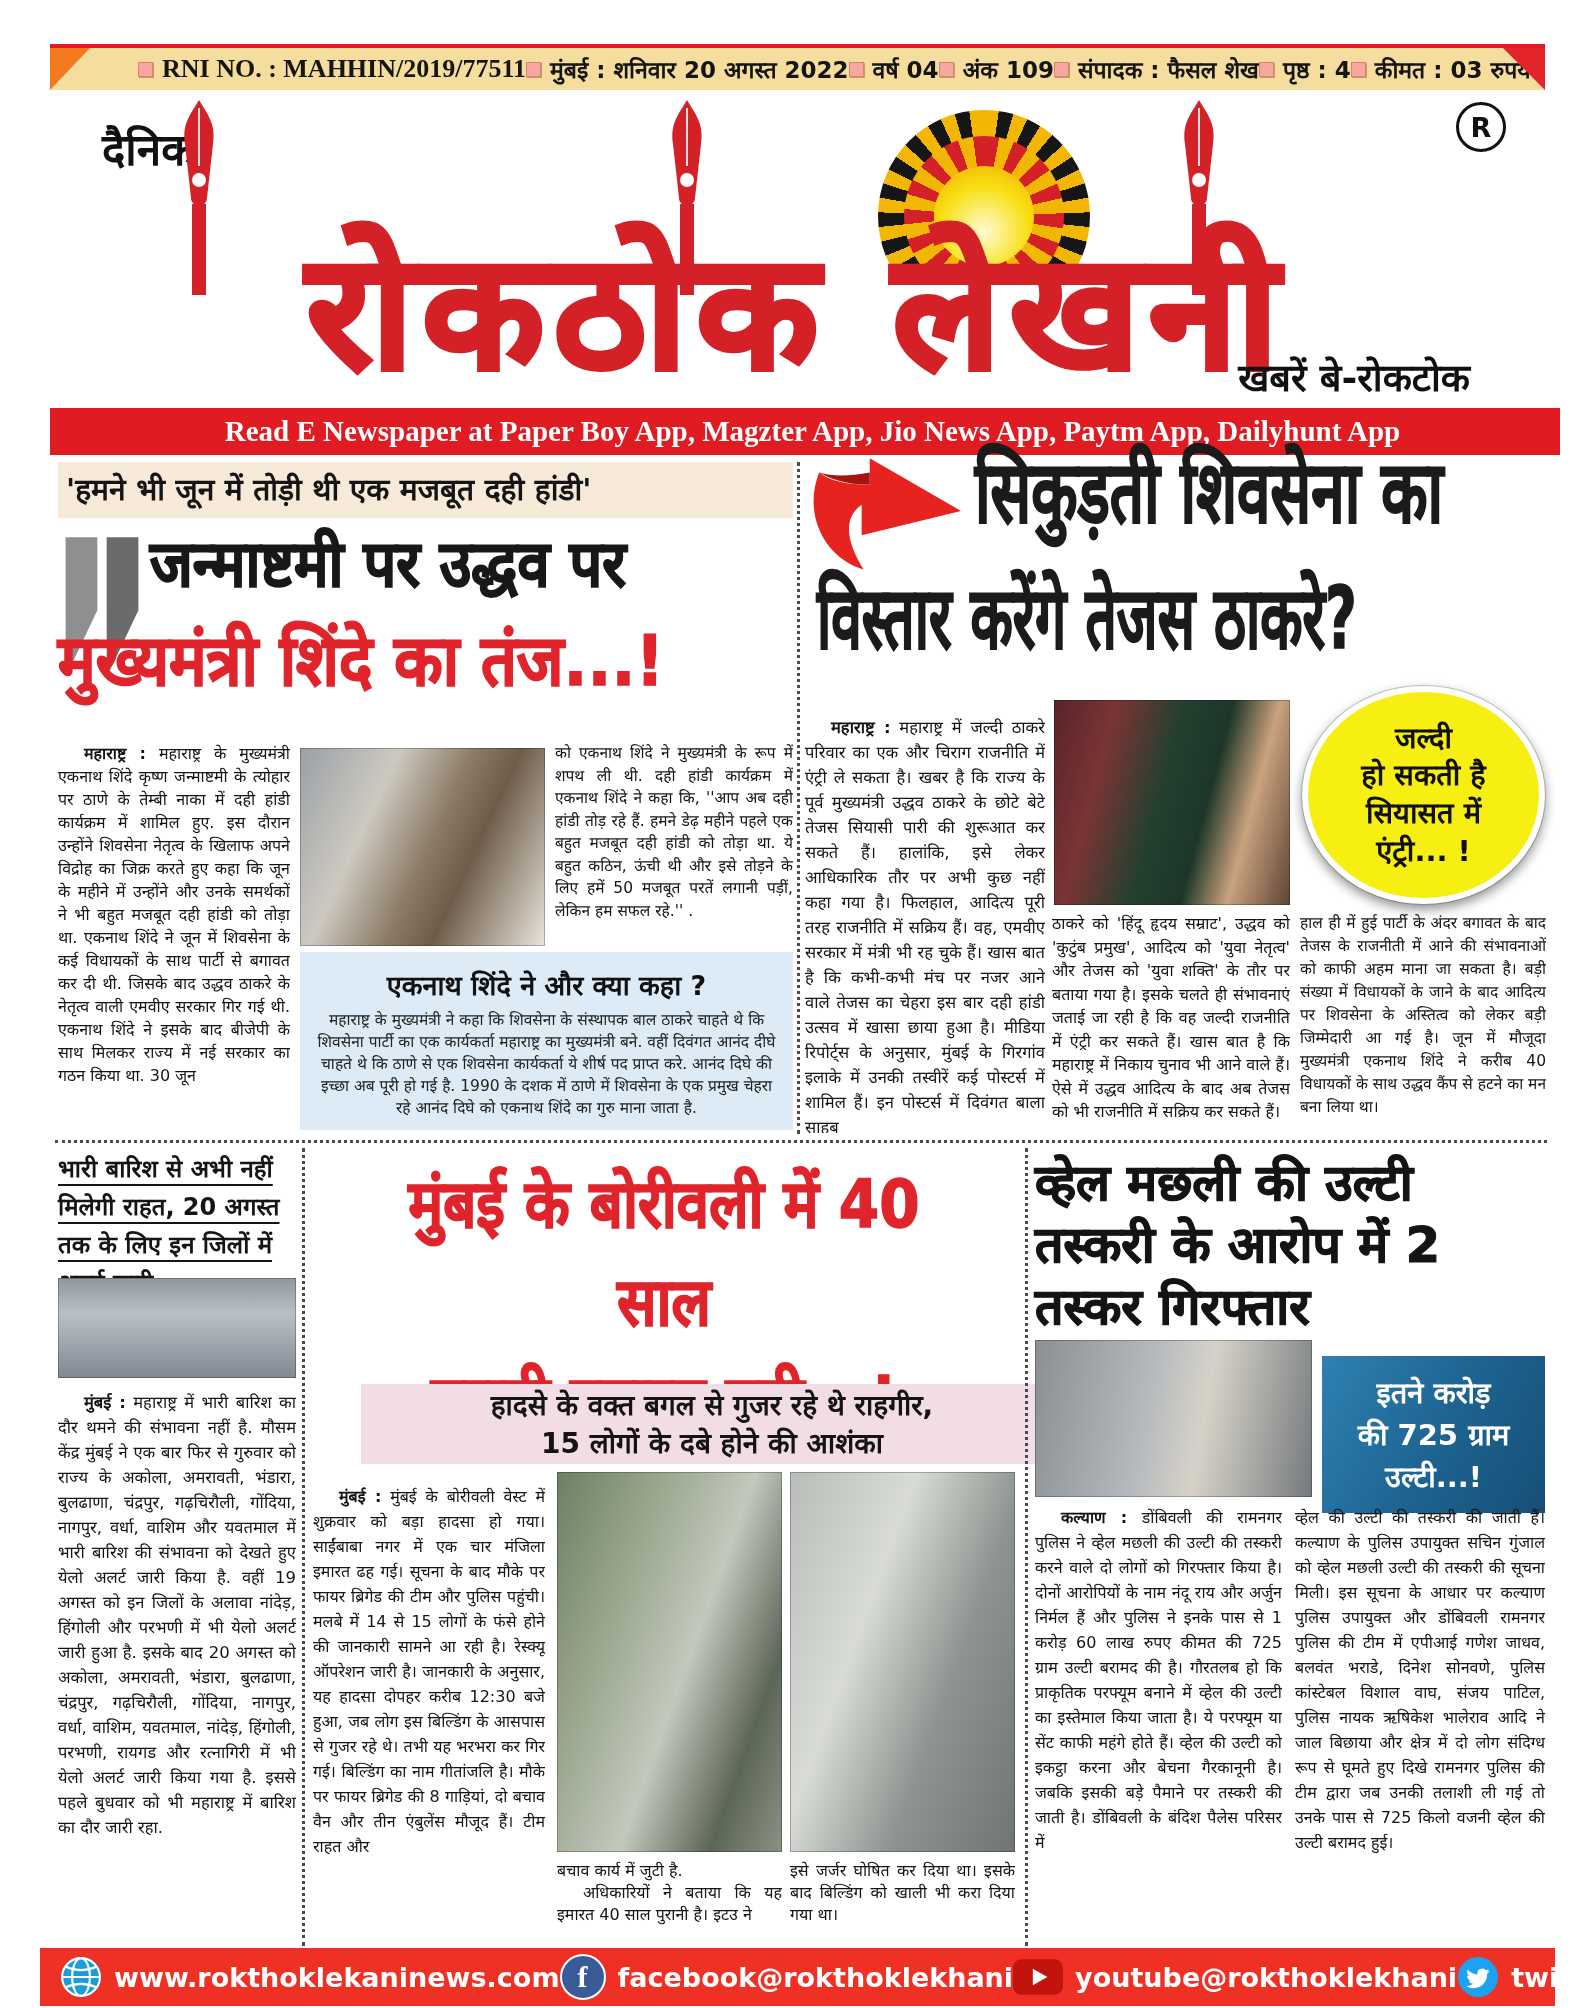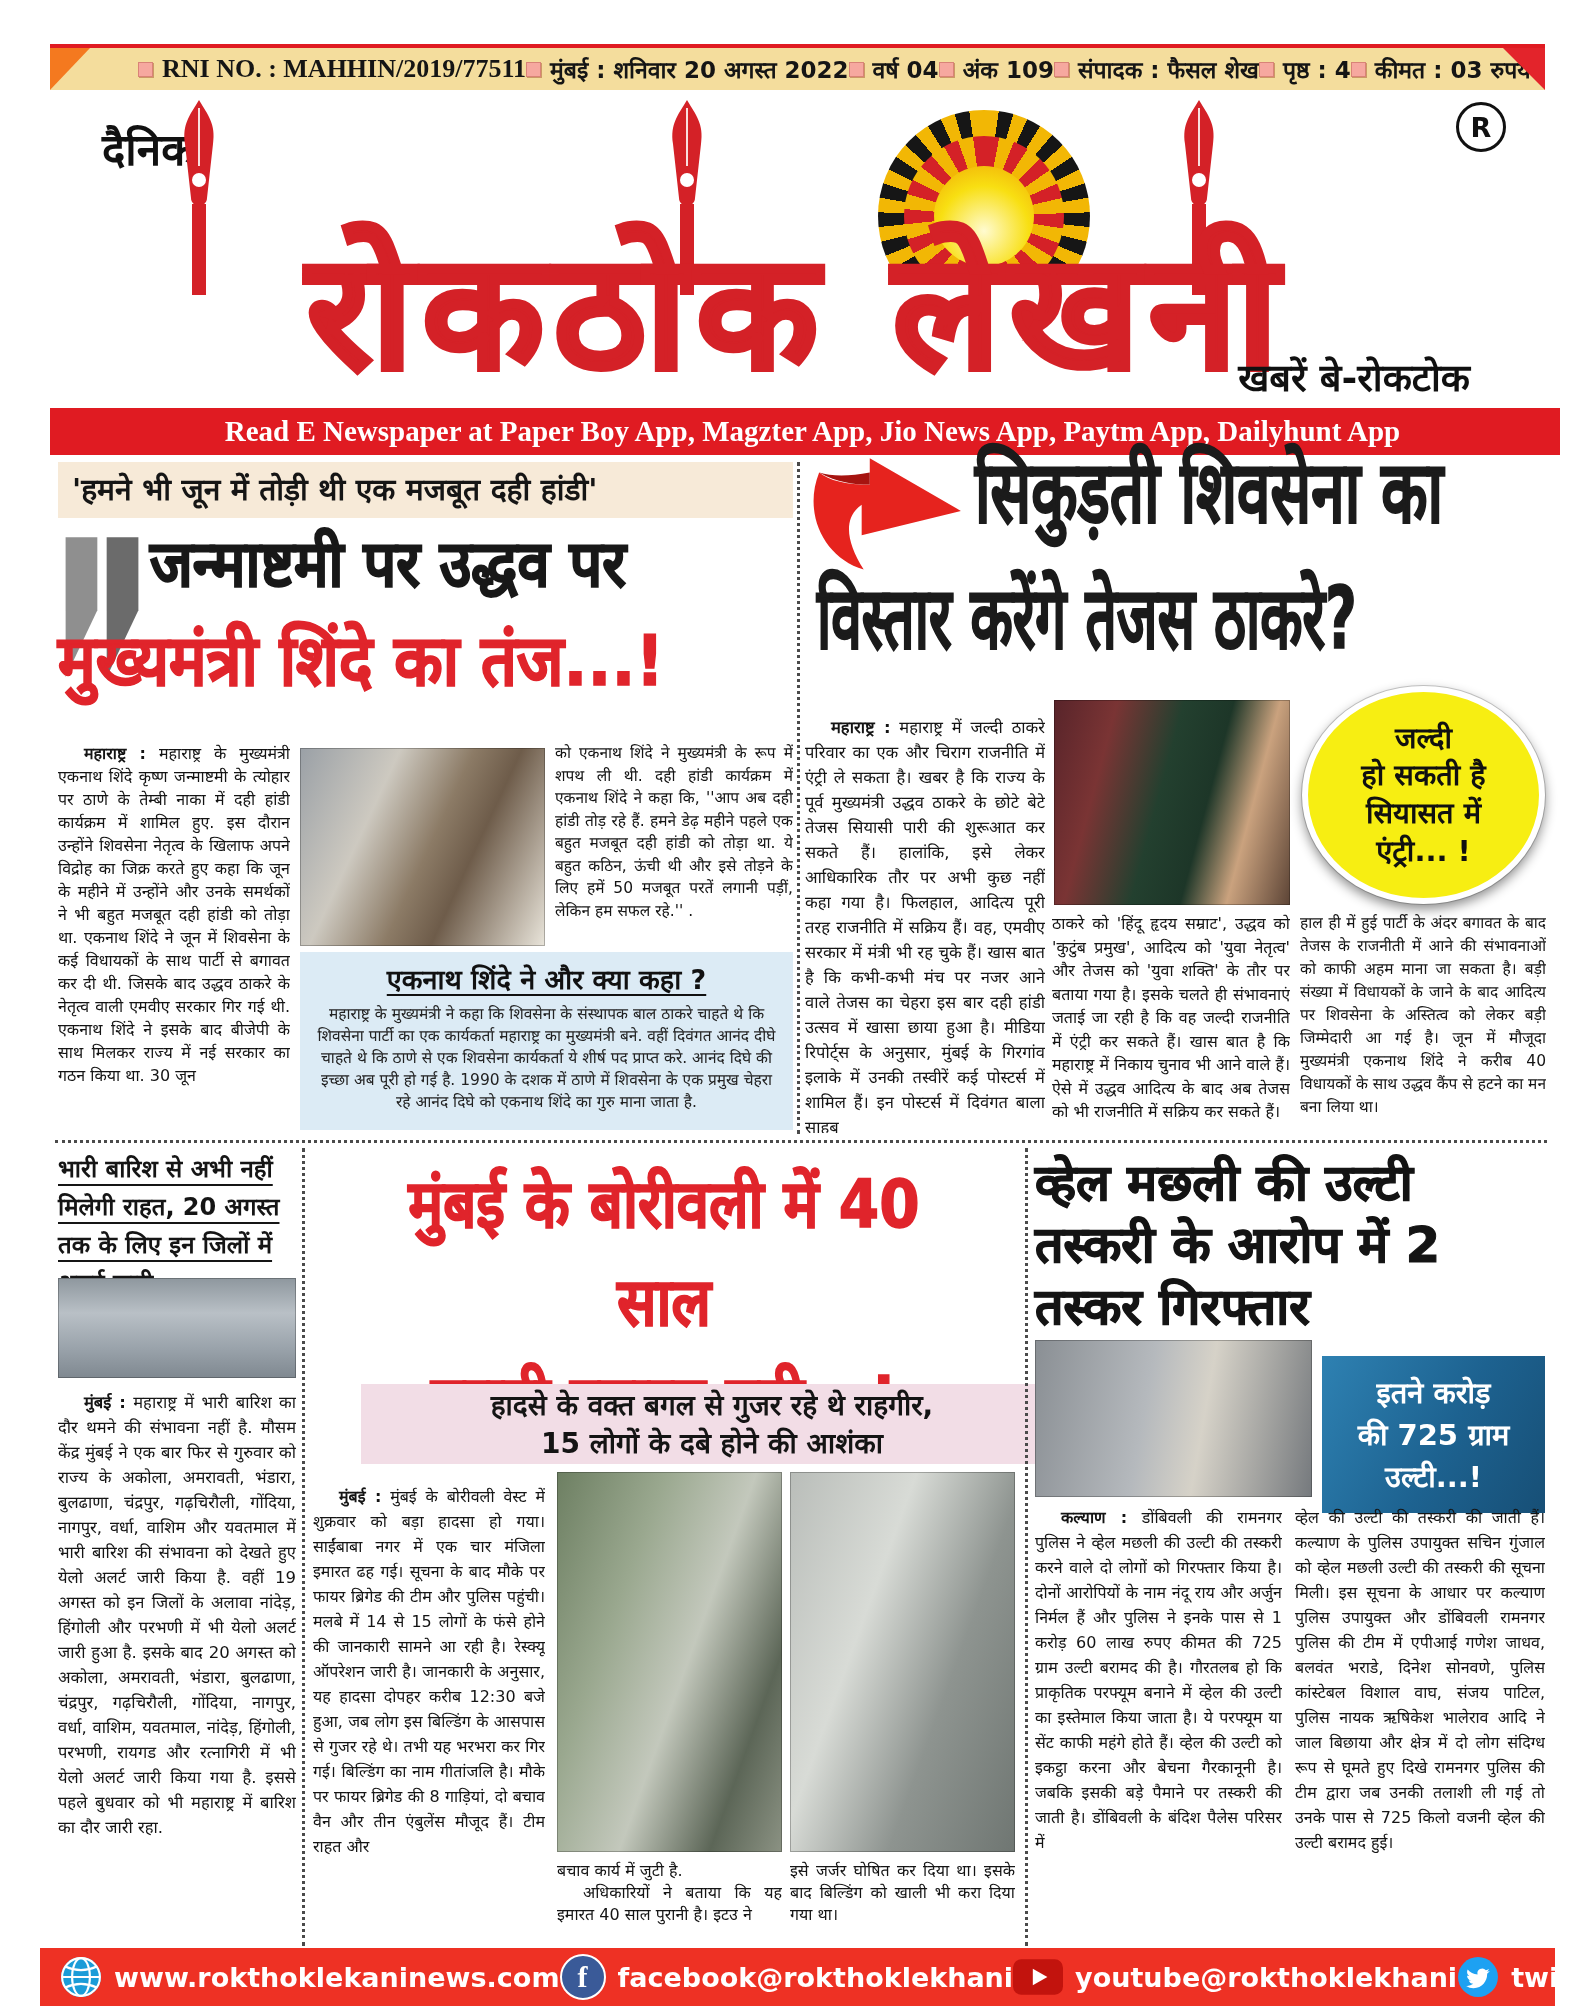--- a/index.html
+++ b/index.html
@@ -28,32 +28,32 @@
   .np-title{left:0;top:118px;width:1495px;text-align:center;font-size:158px;line-height:1.3;font-weight:bold;
             color:#d42127;-webkit-text-stroke:5px #d42127;letter-spacing:10px;white-space:nowrap;z-index:2;}
   .regmark{left:1406px;top:10px;width:44px;height:44px;border:3px solid #111;border-radius:50%;
            font-weight:bold;font-size:27px;display:flex;align-items:center;justify-content:center;color:#111;background:#fff;z-index:3;}
   .tagline{left:1090px;top:258px;width:330px;text-align:right;font-size:38px;font-weight:bold;color:#101010;z-index:3;}
   
   .appstrip{left:50px;top:408px;width:1495px;height:47px;background:#e01b22;color:#fff;
             font-family:"Liberation Serif",serif;font-weight:bold;font-size:29px;line-height:47px;text-align:center;padding-left:15px;}
   
   .kicker{left:0;top:0;width:735px;height:56px;background:#f7ead8;font-size:30px;font-weight:bold;
-          line-height:56px;padding-left:14px;box-sizing:border-box;white-space:nowrap;overflow:hidden;}
+          line-height:56px;padding-left:8px;box-sizing:border-box;white-space:nowrap;overflow:hidden;}
   .hl{font-weight:bold;white-space:nowrap;transform-origin:left top;}
   .body-col{font-size:16px;line-height:25px;text-align:justify;overflow:hidden;color:#141414;}
   .dl{font-weight:bold;}
   .ind{text-indent:26px;}
   .pre{white-space:pre-line;}
   .photo{box-shadow:inset 0 0 0 1px rgba(0,0,0,.25);}
   .dotv{border-left:3px dotted #4a4a4a;width:0;}
   .doth{border-top:3px dotted #4a4a4a;height:0;}
   
   .bluebox{background:#dcebf5;box-sizing:border-box;padding:6px 14px;}
-  .bluebox h4{margin:2px 0 6px;text-align:center;font-size:27px;text-decoration:underline;text-underline-offset:5px;color:#111;}
+  .bluebox h4{margin:8px 0 6px;text-align:center;font-size:27px;text-underline-offset:5px;color:#111;}
   .bluebox p{margin:0;font-size:15.5px;line-height:22px;text-align:center;color:#222;}
   
   .bubble{background:#f7ee12;border:6px solid #fff;border-radius:50%;box-shadow:0 5px 12px rgba(0,0,0,.45),0 0 0 1px #cfcfcf;
           display:flex;align-items:center;justify-content:center;text-align:center;
           font-size:29px;font-weight:bold;line-height:1.3;color:#101010;box-sizing:border-box;}
   
   .subhead{background:#f2dde6;text-align:center;font-weight:bold;font-size:28px;line-height:38px;color:#141414;padding-top:3px;box-sizing:border-box;margin-left:48px;}
   .redhl{color:#e0242b;}
   
   .hlightbox{background:linear-gradient(118deg,#2e81b2 0%,#1d6290 55%,#174f76 100%);color:#fff;font-weight:bold;

